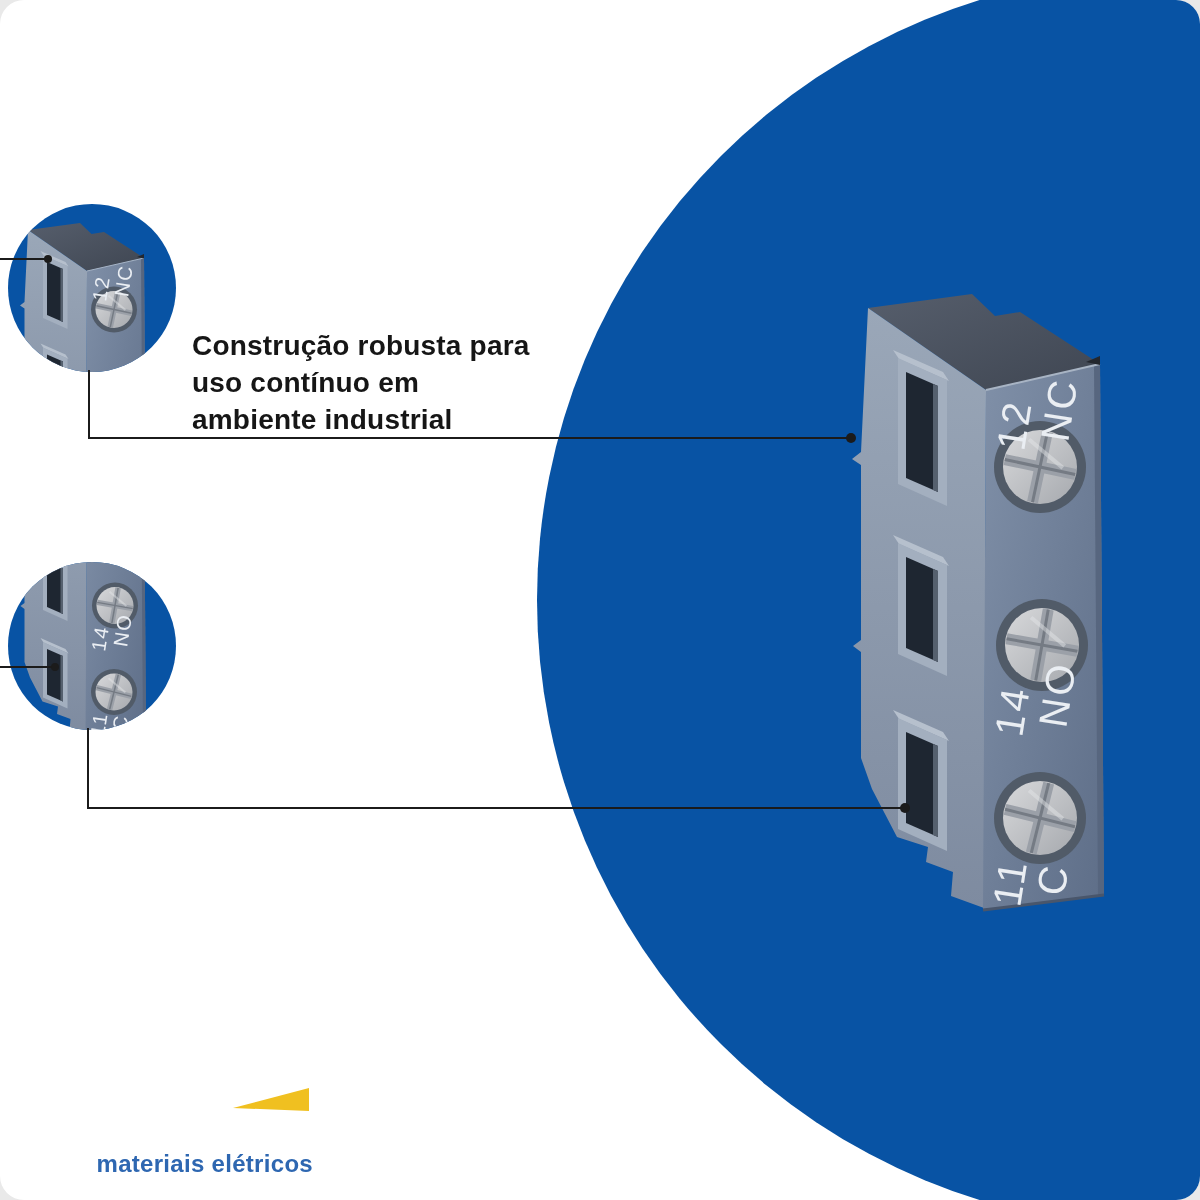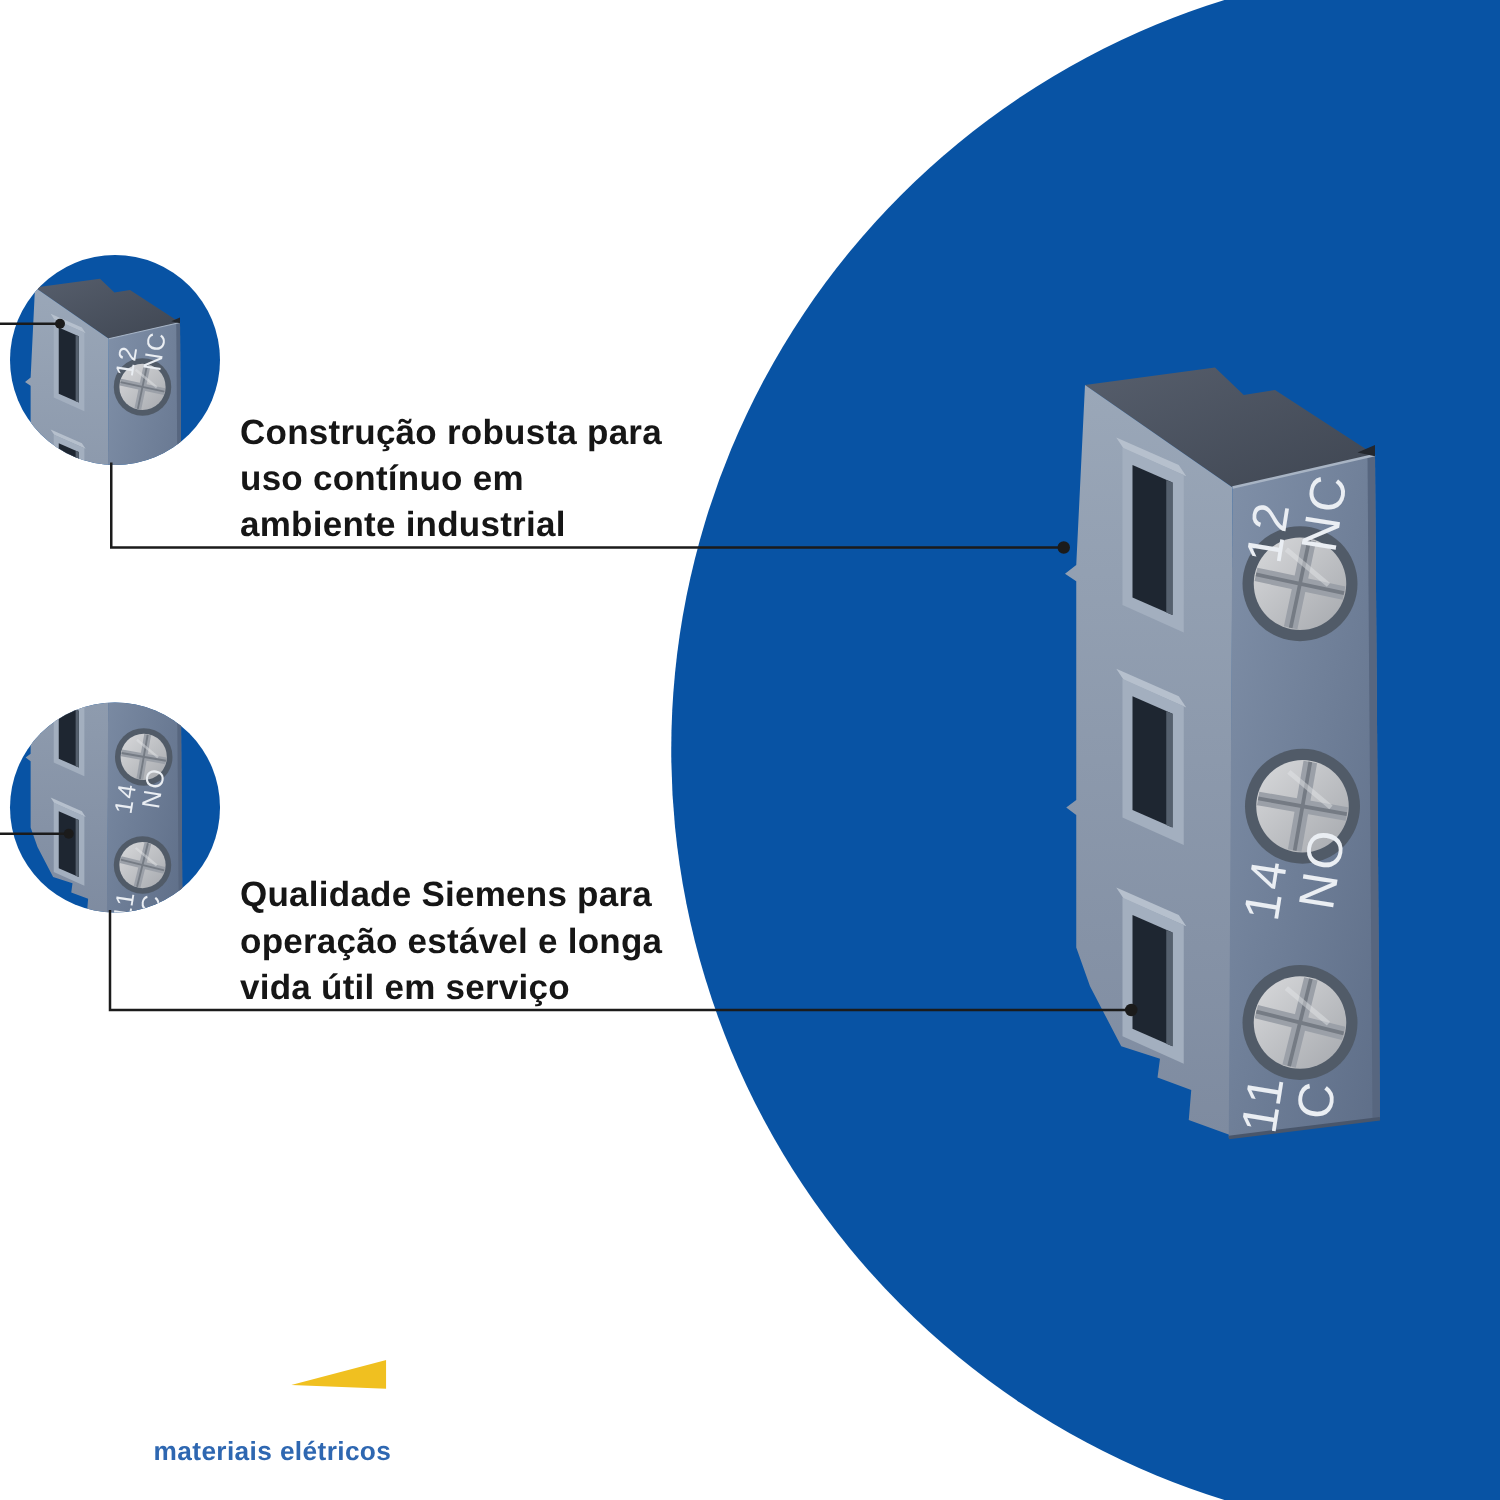--- a/index.html
+++ b/index.html
@@ -7,21 +7,21 @@
     --text_dark:#161616;
     --line_dark:#1B1B1B;
     --terminal_text:#EAEEF3;
     --logo_blue:#1A55A3;
     --logo_tagline_blue:#2E67B1;
     --logo_yellow:#F0C020;
   }
   html,body{margin:0;padding:0;background:#e9e9e9;}
   .canvas{
     position:relative;width:1200px;height:1200px;background:#ffffff;
-    overflow:hidden;font-family:"Liberation Sans",sans-serif;margin:0 auto;
+    overflow:hidden;font-family:"Liberation Sans",sans-serif;margin:0 auto;border-radius:24px;
   }
   .stage{position:absolute;left:0;top:0;width:1200px;height:1200px;display:block;}
   .tlabel{
     font-family:"Liberation Sans",sans-serif;
     font-size:40px;letter-spacing:3px;fill:var(--terminal_text);
   }
   .connector{stroke:var(--line_dark);stroke-width:2;fill:none;}
   .dot{fill:var(--line_dark);stroke:none;}
   .feature{
     position:absolute;left:192px;width:440px;
@@ -32,21 +32,21 @@
   .feature-2{top:697px;}
   .logo{position:absolute;left:25px;top:1084px;width:292px;height:104px;}
   .logo-wedge{position:absolute;left:208px;top:4px;}
   .logo-word{
     position:absolute;left:0;top:13px;
     font-size:48px;font-weight:700;letter-spacing:-1px;
     color:var(--logo_blue);
   }
   .logo-tagline{
     position:absolute;left:0;top:66px;width:288px;text-align:right;
-    font-size:21px;font-weight:700;letter-spacing:0.3px;
+    font-size:24px;font-weight:700;letter-spacing:0.3px;
     color:var(--logo_tagline_blue);
   }
 </style>
 </head>
 <body>
 
 <div class="canvas">
 
   <svg class="stage" viewBox="0 0 1200 1200">
     <defs>
@@ -173,23 +173,20 @@
 
     <path class="connector" d="M89,370 V438 H847"></path>
     <circle class="dot" cx="851" cy="438" r="5"></circle>
     <path class="connector" d="M88,728 V808 H901"></path>
     <circle class="dot" cx="905" cy="808" r="5"></circle>
   </svg>
 
   <div class="feature feature-1">Construção robusta para
 uso contínuo em
 ambiente industrial</div>
-  <div class="feature feature-2">Qualidade Siemens para
-operação estável e longa
-vida útil em serviço</div>
 
   <div class="logo">
     <svg class="logo-wedge" width="76" height="24" viewBox="0 0 76 24">
       <polygon points="0,20 76,0 76,23" style="fill:var(--logo_yellow)"></polygon>
     </svg>
     <div class="logo-tagline">materiais elétricos</div>
   </div>
 
 </div>
 

